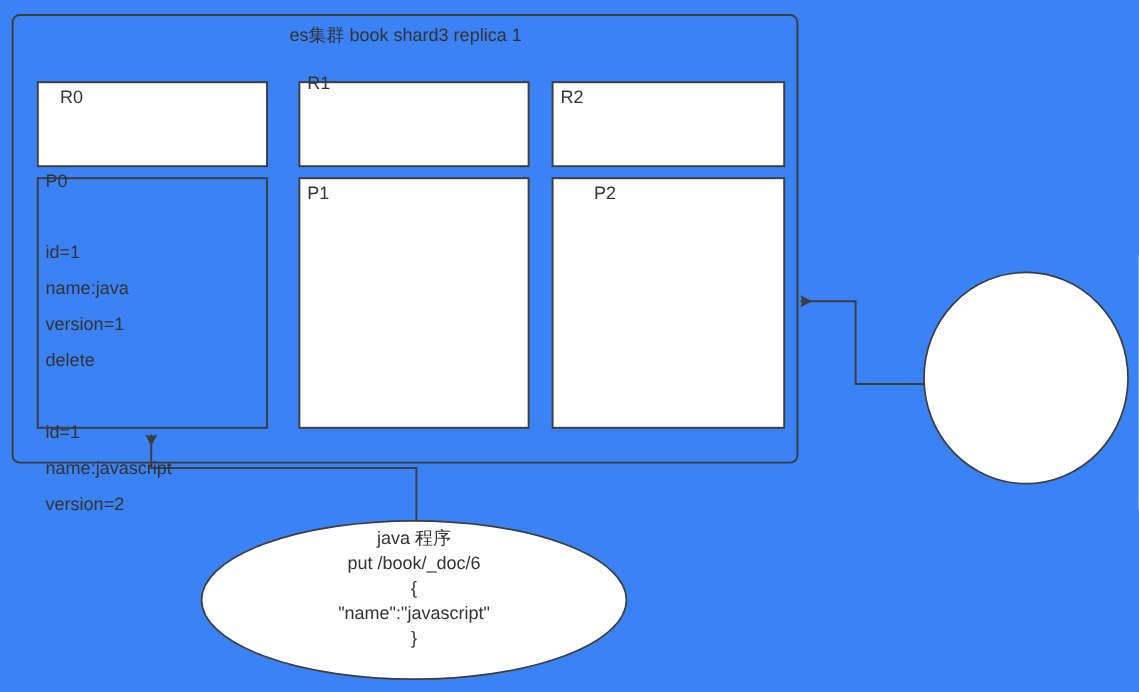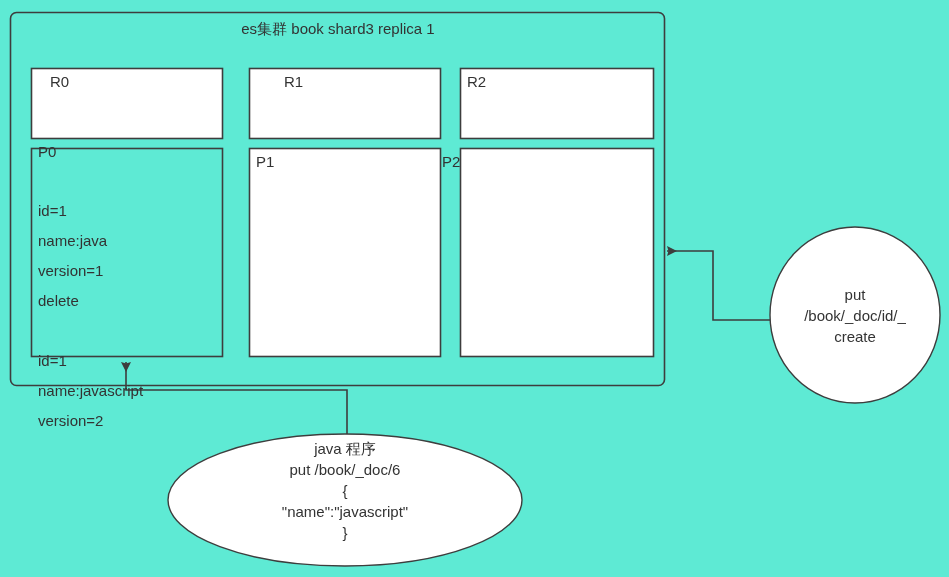--- a/index.html
+++ b/index.html
@@ -8,21 +8,21 @@
     background: #ffffff;
   }
   body {
     font-family: "Liberation Sans", "DejaVu Sans", sans-serif;
     color: #333333;
   }
   #canvas {
     position: relative;
     width: 949px;
     height: 577px;
-    background: #5eead4;
+    background: #3b82f6;
     overflow: hidden;
   }
   #diagram-svg {
     position: absolute;
     left: 0;
     top: 0;
     width: 949px;
     height: 577px;
   }
   .node-label {
@@ -91,39 +91,36 @@
     <path d="M770,320 L713,320 L713,251 L667,251" fill="none" stroke="#3d3d3d" stroke-width="1.6" marker-end="url(#arrow-left)"></path>
 
     <ellipse cx="345" cy="500" rx="177" ry="66" fill="#ffffff" stroke="#3d3d3d" stroke-width="1.4"></ellipse>
 
     <path d="M347,434 L347,390 L126,390 L126,362" fill="none" stroke="#3d3d3d" stroke-width="1.6" marker-end="url(#arrow-up)"></path>
   </svg>
 
   <div class="cluster-title">es集群 book shard3 replica 1</div>
 
   <div class="node-label shard-title" style="left:50px; top:73px;">R0</div>
-  <div class="node-label shard-title" style="left:256px; top:73px;margin-left:28px;">R1</div>
+  <div class="node-label shard-title" style="left:256px; top:61px;">R1</div>
   <div class="node-label shard-title" style="left:467px; top:73px;">R2</div>
 
   <div class="node-label shard-title" style="left:38px; top:143px;">P0</div>
   <div class="node-label shard-title" style="left:256px; top:153px;text-align:center;">P1</div>
-  <div class="node-label shard-title" style="left:442px; top:153px;text-align:right;">P2</div>
+  <div class="node-label shard-title" style="left:495px; top:153px;text-align:right;">P2</div>
 
   <div class="doc-block" style="left:38px; top:196px;">id=1
 name:java
 version=1
 delete
 
 id=1
 name:javascript
 version=2</div>
 
-  <div class="ellipse-text" style="left:770px; top:284px; width:170px;">put
-/book/_doc/id/_
-create</div>
 
   <div class="ellipse-text" style="left:168px; top:438px; width:354px;">java 程序
 put /book/_doc/6
 {
 "name":"javascript"
 }</div>
 
 </div>
 
 </body></html>

